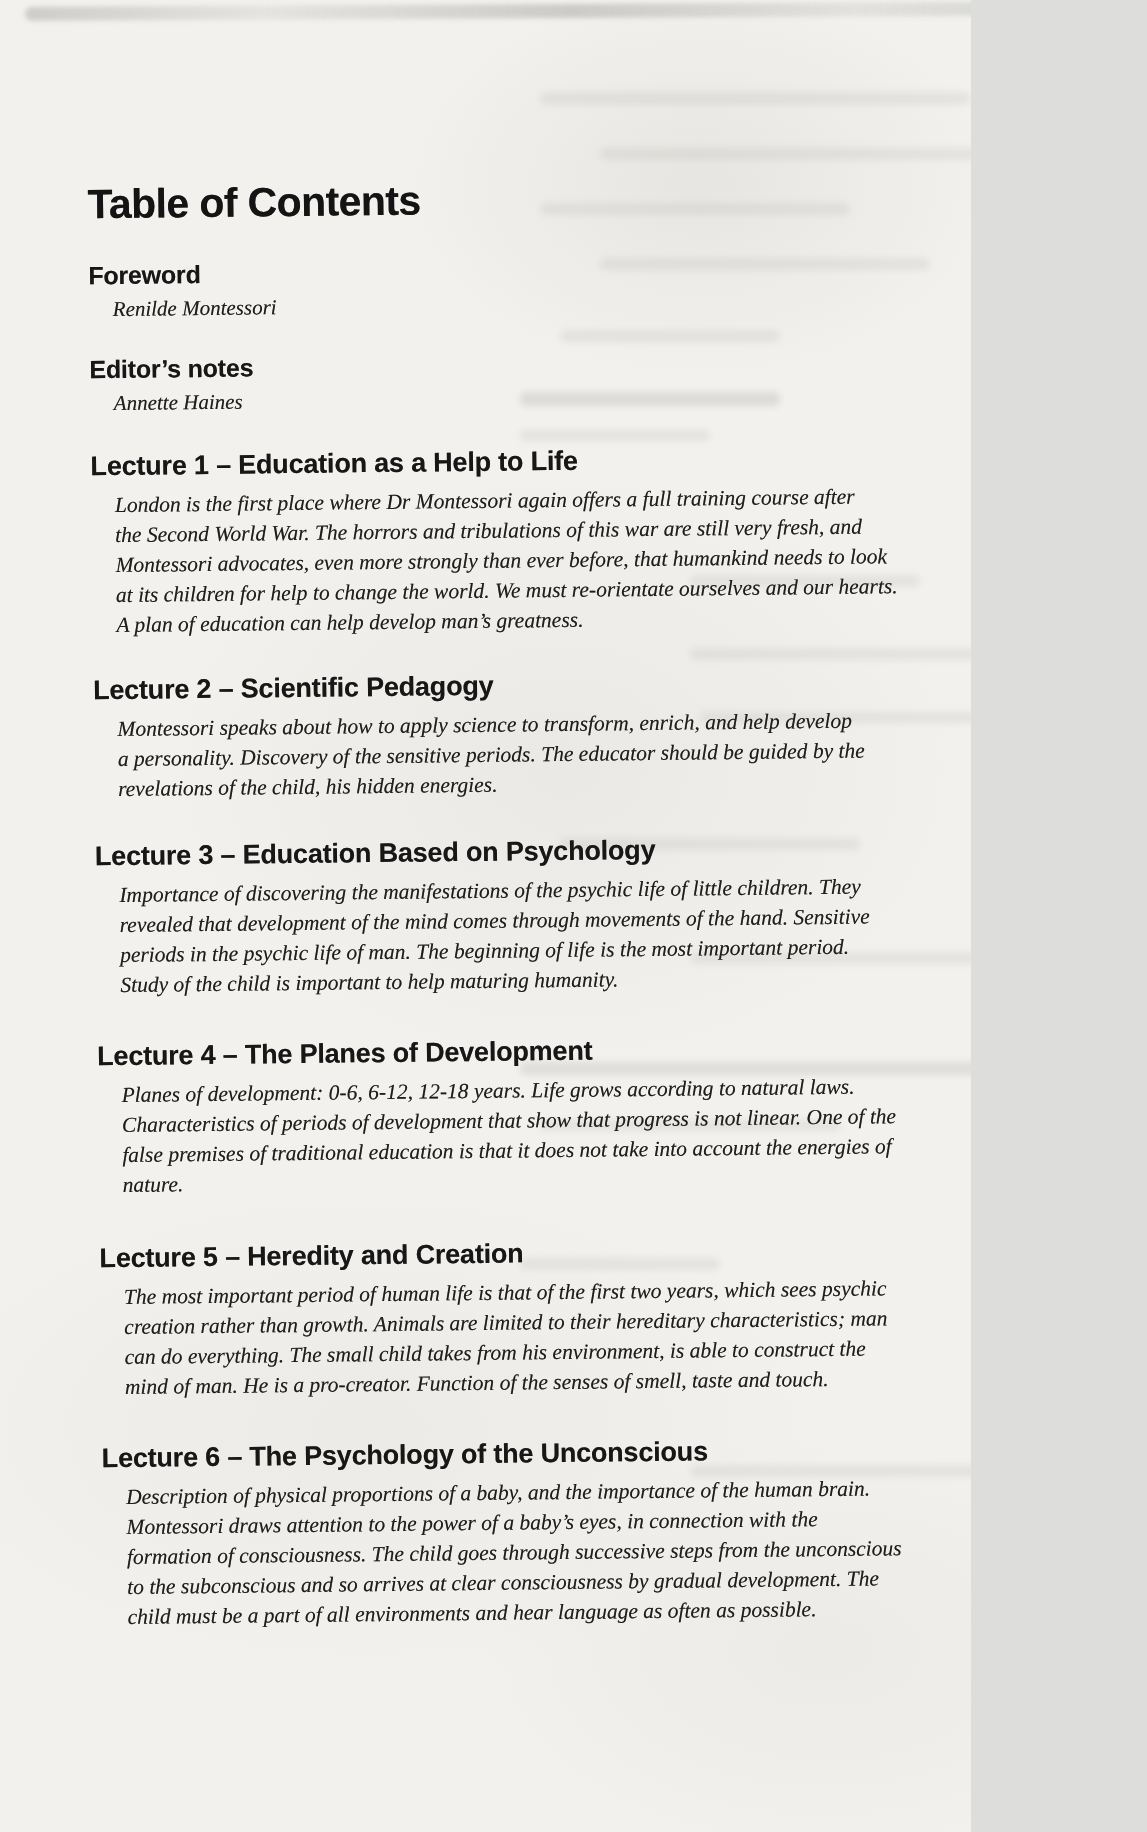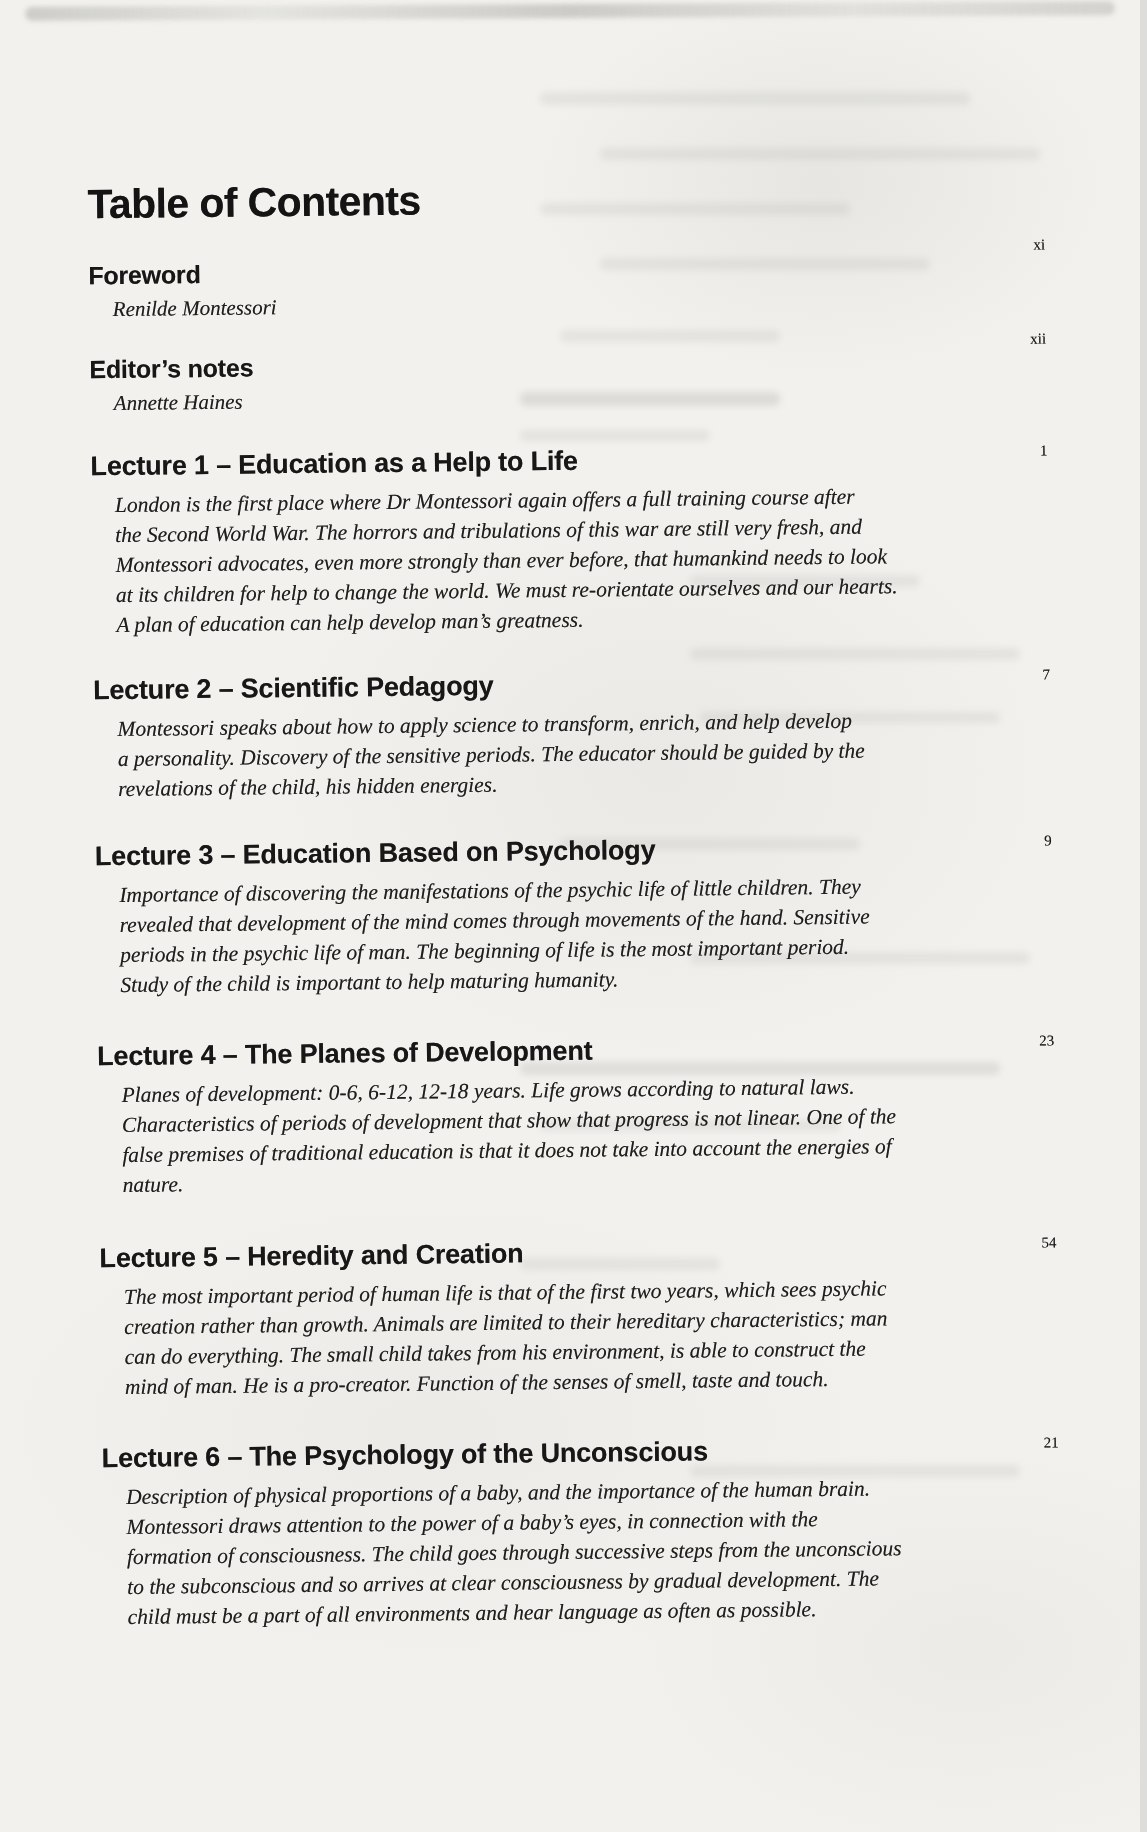--- a/index.html
+++ b/index.html
@@ -1,17 +1,17 @@
 <!DOCTYPE html>
 <html><head>
 <meta charset="utf-8">
 <style>
   html,body { margin:0; padding:0; background:#dddddc; }
   .page {
-    position:relative; width:1140px; height:1832px; overflow:hidden;
+    position:relative; width:971px; height:1832px; overflow:hidden;
     background:
       radial-gradient(ellipse 420px 280px at 72% 10%, rgba(212,212,207,0.40), transparent 70%),
       radial-gradient(ellipse 560px 420px at 58% 42%, rgba(216,215,210,0.32), transparent 72%),
       radial-gradient(ellipse 640px 340px at 38% 78%, rgba(218,217,212,0.28), transparent 72%),
       radial-gradient(ellipse 500px 300px at 85% 90%, rgba(215,214,209,0.25), transparent 70%),
       #f2f1ee;
     font-family:"Liberation Sans", sans-serif; color:#1b1b1b;
   }
   .content { position:absolute; inset:0; transform:rotate(-0.65deg); transform-origin:560px 860px; }
   .title {

